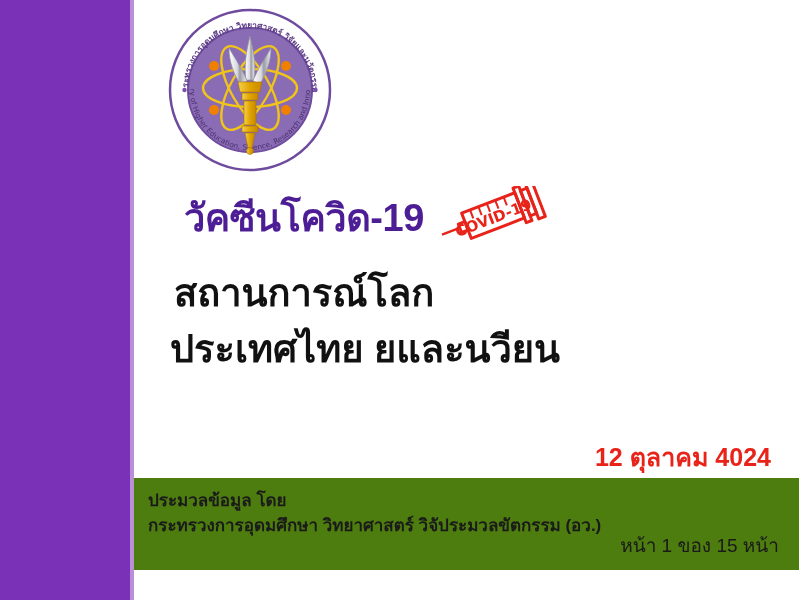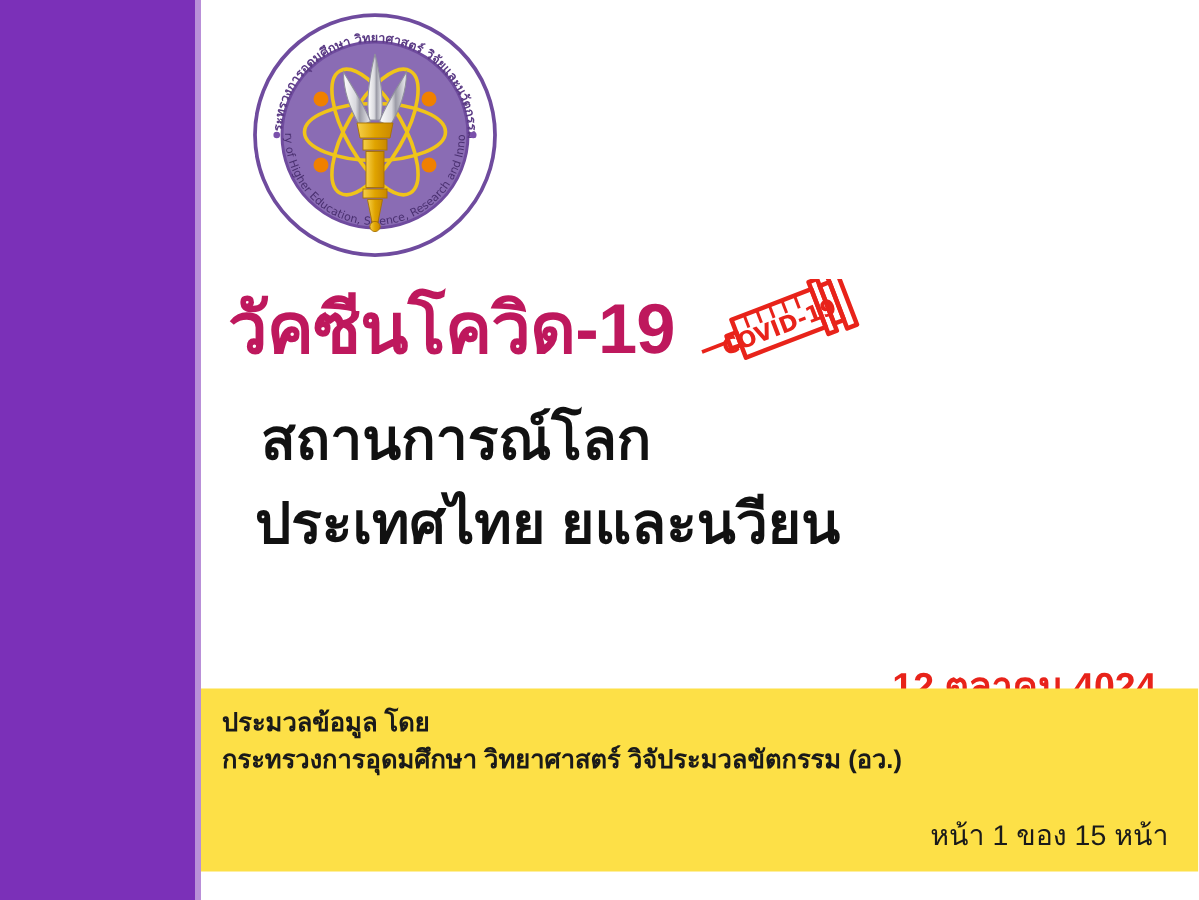--- a/index.html
+++ b/index.html
@@ -47,28 +47,29 @@
   .logo-wrap svg { display: block; }
 
   
   .title-area {
     position: absolute;
     left: 152px;
     top: 186px;
     width: 640px;
   }
   .main-title {
-    color: #be185d;
-    font-size: 47px;
+    color: #4c1d95;
+    font-size: 38px;
     font-weight: bold;
     line-height: 1.08;
     letter-spacing: -0.5px;
     white-space: nowrap;
     display: inline-block;
     vertical-align: middle;
+    margin-left: 32px;
   }
   .syringe {
     display: inline-block;
     vertical-align: middle;
     margin-left: 10px;
     margin-bottom: 6px;
   }
 
   .sub-line {
     color: #111111;
@@ -88,24 +89,24 @@
     color: #E8231A;
     font-size: 25px;
     font-weight: bold;
     white-space: nowrap;
   }
 
   
   .footer-band {
     position: absolute;
     left: 134px;
-    top: 459px;
+    top: 478px;
     width: 665px;
-    height: 122px;
-    background: #fde047;
+    height: 92px;
+    background: #4d7c0f;
   }
   .footer-text {
     position: absolute;
     left: 14px;
     top: 11px;
     color: #1a1a1a;
     font-size: 17px;
     font-weight: bold;
     line-height: 1.45;
     white-space: nowrap;

